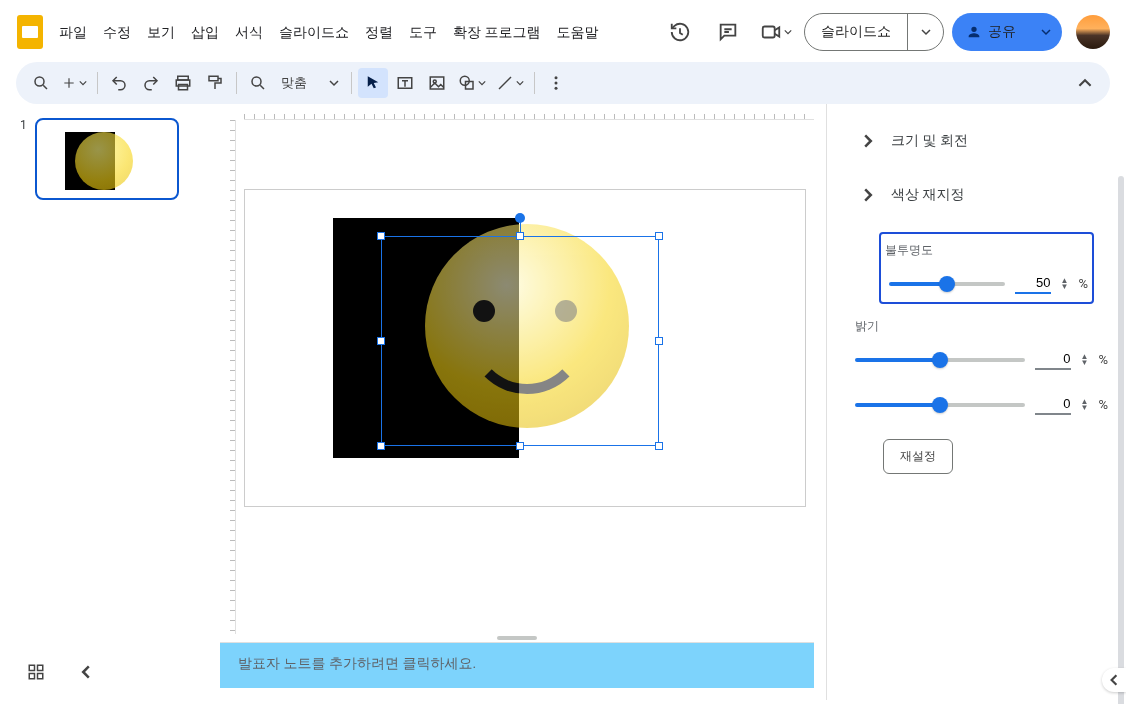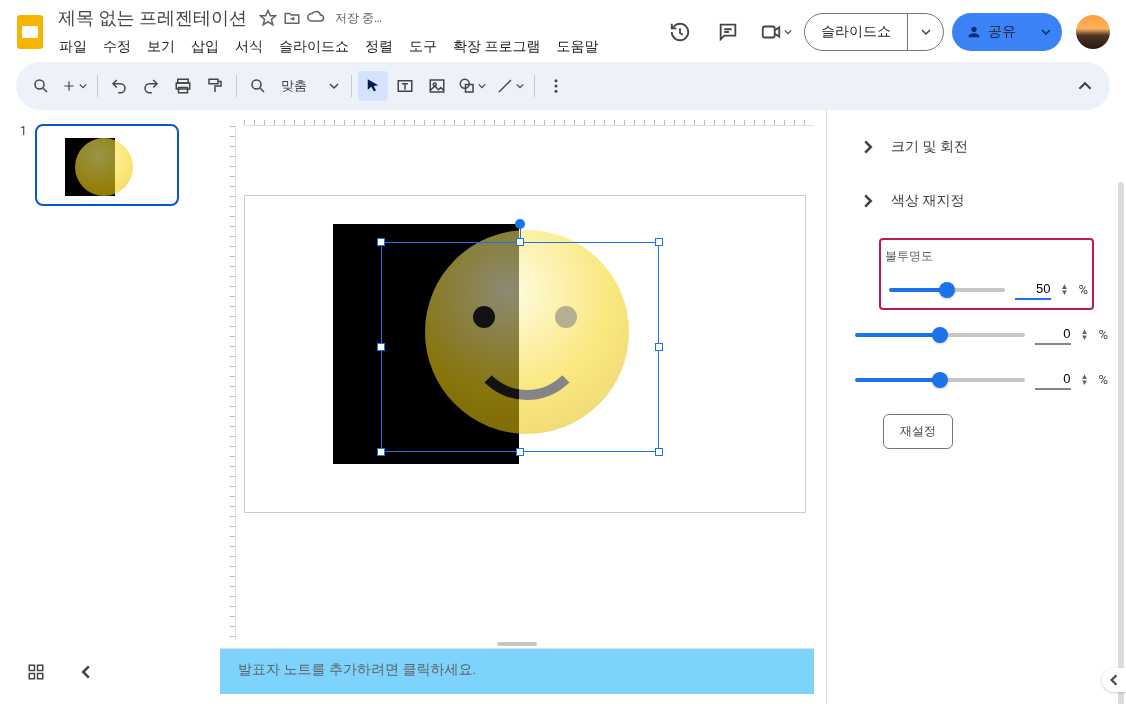--- a/index.html
+++ b/index.html
@@ -21,21 +21,21 @@
 .hicon { width: 40px; height: 40px; border-radius: 20px; display: flex; align-items: center; justify-content: center; color: #444; cursor: pointer; }
 .slideshow-btn { display: flex; align-items: center; border: 1px solid #747775; border-radius: 20px; height: 38px; overflow: hidden; }
 .slideshow-main { padding: 0 16px; font-size: 14px; cursor: pointer; }
 .slideshow-drop { width: 36px; height: 100%; display: flex; align-items: center; justify-content: center; border-left: 1px solid #747775; cursor: pointer; }
 .share-btn { display: flex; align-items: center; background: #3b82f6; border-radius: 20px; height: 38px; overflow: hidden; }
 .share-main { display: flex; align-items: center; gap: 6px; padding: 0 14px; font-size: 14px; font-weight: 500; cursor: pointer; }
 .share-drop { width: 32px; height: 100%; display: flex; align-items: center; justify-content: center; cursor: pointer; }
 .avatar { width: 34px; height: 34px; border-radius: 50%; background: linear-gradient(to bottom, #ff9d3c 0%, #ffb15c 40%, #4a3428 60%, #2a1a0d 100%); margin-left: 6px; cursor: pointer; }
 
 
-.toolbar { display: flex; align-items: center; margin: 6px 16px 0 16px; background: #edf2fa; border-radius: 24px; height: 48px; padding: 16px 10px; gap: 2px; }
+.toolbar { display: flex; align-items: center; margin: 6px 16px 0 16px; background: #edf2fa; border-radius: 24px; height: 42px; padding: 16px 10px; gap: 2px; }
 .tbtn { min-width: 30px; height: 30px; border-radius: 4px; display: flex; align-items: center; justify-content: center; color: #444; cursor: pointer; padding: 0 4px; }
 .tbtn.active { background: #d3e3fd; }
 .tsep { width: 1px; height: 22px; background: #c7c7c7; margin: 0 4px; }
 .fit-select { display: flex; align-items: center; gap: 2px; padding: 0 6px; }
 .toolbar-spacer { flex: 1; }
 
 
 .main { display: flex; height: calc(100% - 108px); }
 .thumbs { width: 208px; padding: 14px 8px 14px 20px; }
 .thumb-row { display: flex; align-items: flex-start; gap: 8px; }
@@ -85,21 +85,21 @@
 .adj-body { padding: 10px 18px 22px 28px; }
 .adj-item { margin-bottom: 24px; }
 .adj-label { font-size: 12px; color: #5f6368; margin-bottom: 14px; }
 .adj-row { display: flex; align-items: center; gap: 10px; }
 .slider { flex: 1; height: 4px; background: linear-gradient(to right, #1a73e8 50%, #c4c7c5 50%); border-radius: 2px; position: relative; cursor: pointer; }
 .slider-thumb { width: 16px; height: 16px; background: #1a73e8; border-radius: 50%; position: absolute; top: -6px; left: 50%; margin-left: -8px; box-shadow: 0 1px 2px rgba(0,0,0,0.2); }
 .val-input { width: 36px; border: none; border-bottom: 2px solid #1a73e8; text-align: right; font-size: 13px; padding: 2px 0; outline: none; }
 .val-input.gray { border-bottom-color: #80868b; }
 .stepper { display: flex; flex-direction: column; gap: 0; color: #5f6368; cursor: pointer; line-height: 6px; font-size: 8px; }
 .pct { font-size: 13px; color: #444; }
-.highlight-box { border: 2px solid #be185d; border-radius: 4px; padding: 8px 0 8px 0; margin: 0 14px 14px 24px; }
+.highlight-box { border: 2px solid #1d4ed8; border-radius: 4px; padding: 8px 0 8px 0; margin: 0 14px 14px 24px; }
 .highlight-box .adj-label { margin-left: 4px; }
 .highlight-box .adj-row { padding: 0 4px 0 8px; }
 .reset-btn { display: inline-block; padding: 8px 16px; border: 1px solid #747775; border-radius: 6px; font-size: 12px; color: #444; cursor: pointer; margin-left: 28px; }
 .panel-scroll { width: 6px; background: #dadce0; border-radius: 3px; position: absolute; right: 2px; top: 72px; height: 560px; }
 
 
 .bottom-left { position: absolute; bottom: 14px; left: 18px; display: flex; gap: 14px; }
 .mini-icon { width: 36px; height: 36px; border-radius: 18px; display: flex; align-items: center; justify-content: center; cursor: pointer; color: #444; }
 
 
@@ -113,40 +113,20 @@
 <div class="header">
   <div class="logo-area">
     <div class="slides-logo">
       <svg width="26" height="34" viewBox="0 0 26 34">
           <rect x="0" y="0" width="26" height="34" rx="3" fill="#f4b400"></rect>
           <rect x="5" y="11" width="16" height="12" rx="1" fill="#fff"></rect>
         </svg>
     </div>
   </div>
   <div class="title-area">
-    <div class="title-row">
-      <span class="doc-title">제목 없는 프레젠테이션</span>
-      <span class="title-icon">
-          <svg width="18" height="18" viewBox="0 0 24 24" fill="none" stroke="#5f6368" stroke-width="2">
-            <polygon points="12,2 15,9 22,9 16.5,14 18.5,21 12,17 5.5,21 7.5,14 2,9 9,9"></polygon>
-          </svg>
-        </span>
-      <span class="title-icon">
-          <svg width="18" height="18" viewBox="0 0 24 24" fill="none" stroke="#5f6368" stroke-width="2">
-            <path d="M3 6h6l2 2h10v11H3z"></path>
-            <path d="M10 13h5m0 0l-2-2m2 2l-2 2"></path>
-          </svg>
-        </span>
-      <span class="title-icon">
-          <svg width="18" height="18" viewBox="0 0 24 24" fill="none" stroke="#5f6368" stroke-width="2">
-            <path d="M6 16a5 5 0 1 1 1-9.9A6 6 0 0 1 18 8a4 4 0 0 1 0 8H6z"></path>
-          </svg>
-        </span>
-      <span class="saving">저장 중…</span>
-    </div>
     <div class="menu-row">
       <span class="menu-item">파일</span>
       <span class="menu-item">수정</span>
       <span class="menu-item">보기</span>
       <span class="menu-item">삽입</span>
       <span class="menu-item">서식</span>
       <span class="menu-item">슬라이드쇼</span>
       <span class="menu-item">정렬</span>
       <span class="menu-item">도구</span>
       <span class="menu-item">확장 프로그램</span>
@@ -372,20 +352,21 @@
           <div class="slider">
               <div class="slider-thumb"></div>
             </div>
           <input class="val-input" value="50" style="">
           <span class="stepper">▲<br>▼</span>
           <span class="pct">%</span>
         </div>
       </div>
 
       <div class="adj-item">
+        <div class="adj-label">밝기</div>
         <div class="adj-row">
           <div class="slider">
               <div class="slider-thumb"></div>
             </div>
           <input class="val-input gray" value="0" style="">
           <span class="stepper">▲<br>▼</span>
           <span class="pct">%</span>
         </div>
       </div>
 

